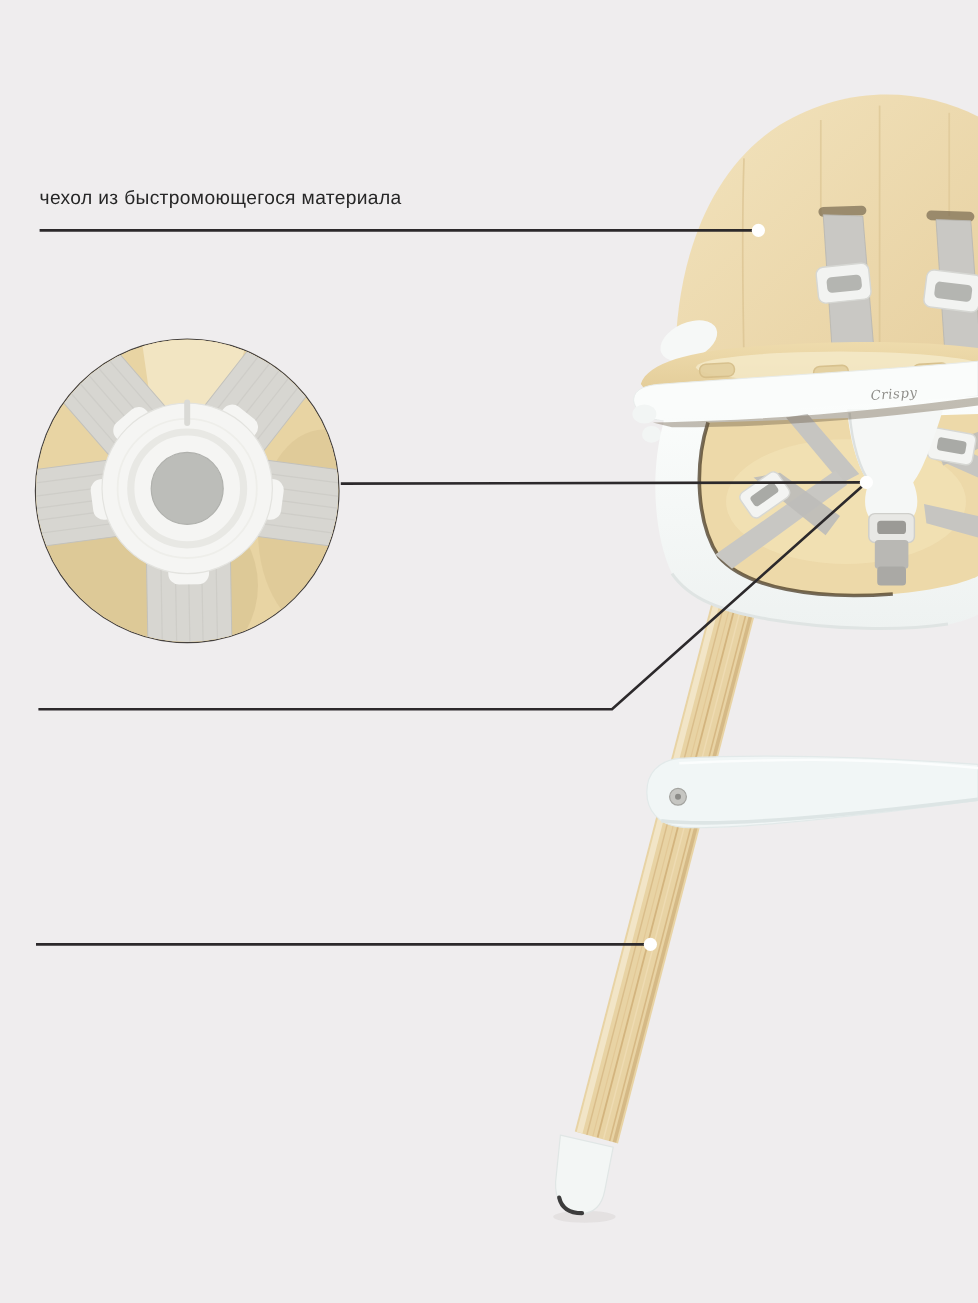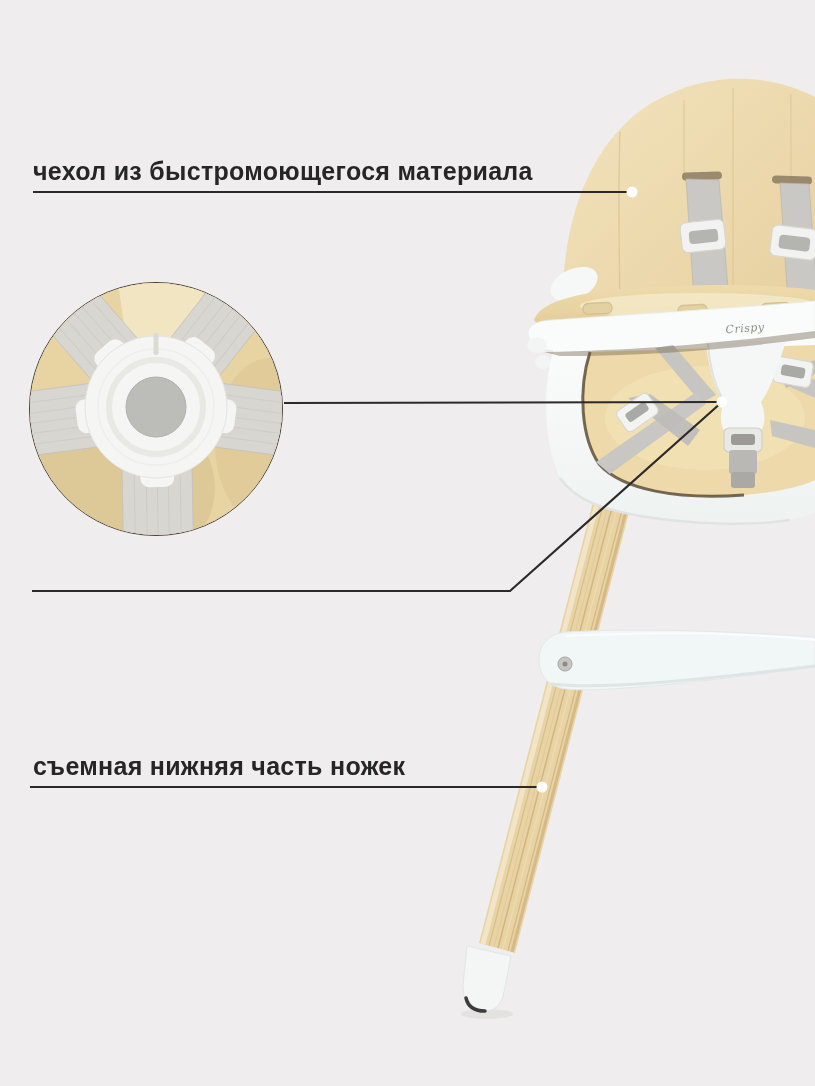--- a/index.html
+++ b/index.html
@@ -2,21 +2,21 @@
 <html><head>
 <meta charset="utf-8">
 <style>
   html,body{margin:0;padding:0;background:#efedee;}
   .stage{
     position:relative;width:815px;height:1086px;overflow:hidden;
     background:#efedee;font-family:"Liberation Sans",sans-serif;
   }
   .art{position:absolute;left:0;top:0;width:815px;height:1086px;}
   .label{
-    position:absolute;font-size:25px;line-height:1.15;font-weight:700;
+    position:absolute;font-size:16px;line-height:1.15;font-weight:400;
     color:#262626;letter-spacing:.3px;white-space:nowrap;
   }
   .label-cover{left:33px;top:157px;}
   .label-harness{left:33px;top:556px;}
   .label-legs{left:33px;top:752px;}
   .brand{
     position:absolute;left:720px;top:322px;width:50px;text-align:center;
     transform:rotate(-4deg);font-family:"DejaVu Serif",serif;font-style:italic;
     font-size:11px;color:#8e8d89;letter-spacing:.5px;
   }
@@ -251,17 +251,16 @@
         <circle cx="126" cy="124" r="71" fill="#f5f5f3" stroke="#e3e3df" stroke-width="1"></circle>
         <circle cx="126" cy="124" r="58" fill="none" stroke="#eeeeea" stroke-width="1.5"></circle>
         <circle cx="126" cy="124" r="47" fill="none" stroke="#e8e8e4" stroke-width="6"></circle>
         <rect x="123.5" y="50" width="5" height="22" rx="2.5" fill="#dadad6"></rect>
         <circle cx="126" cy="124" r="30" fill="#bcbdb9" stroke="#b0b1ad" stroke-width="1"></circle>
       </g>
     </svg>
   </div>
 
   <div class="label label-cover">чехол из быстромоющегося материала</div>
-  <div class="label label-legs">съемная нижняя часть ножек</div>
 
   <div class="brand">Crispy</div>
 
 </div>
 
 </body></html>

